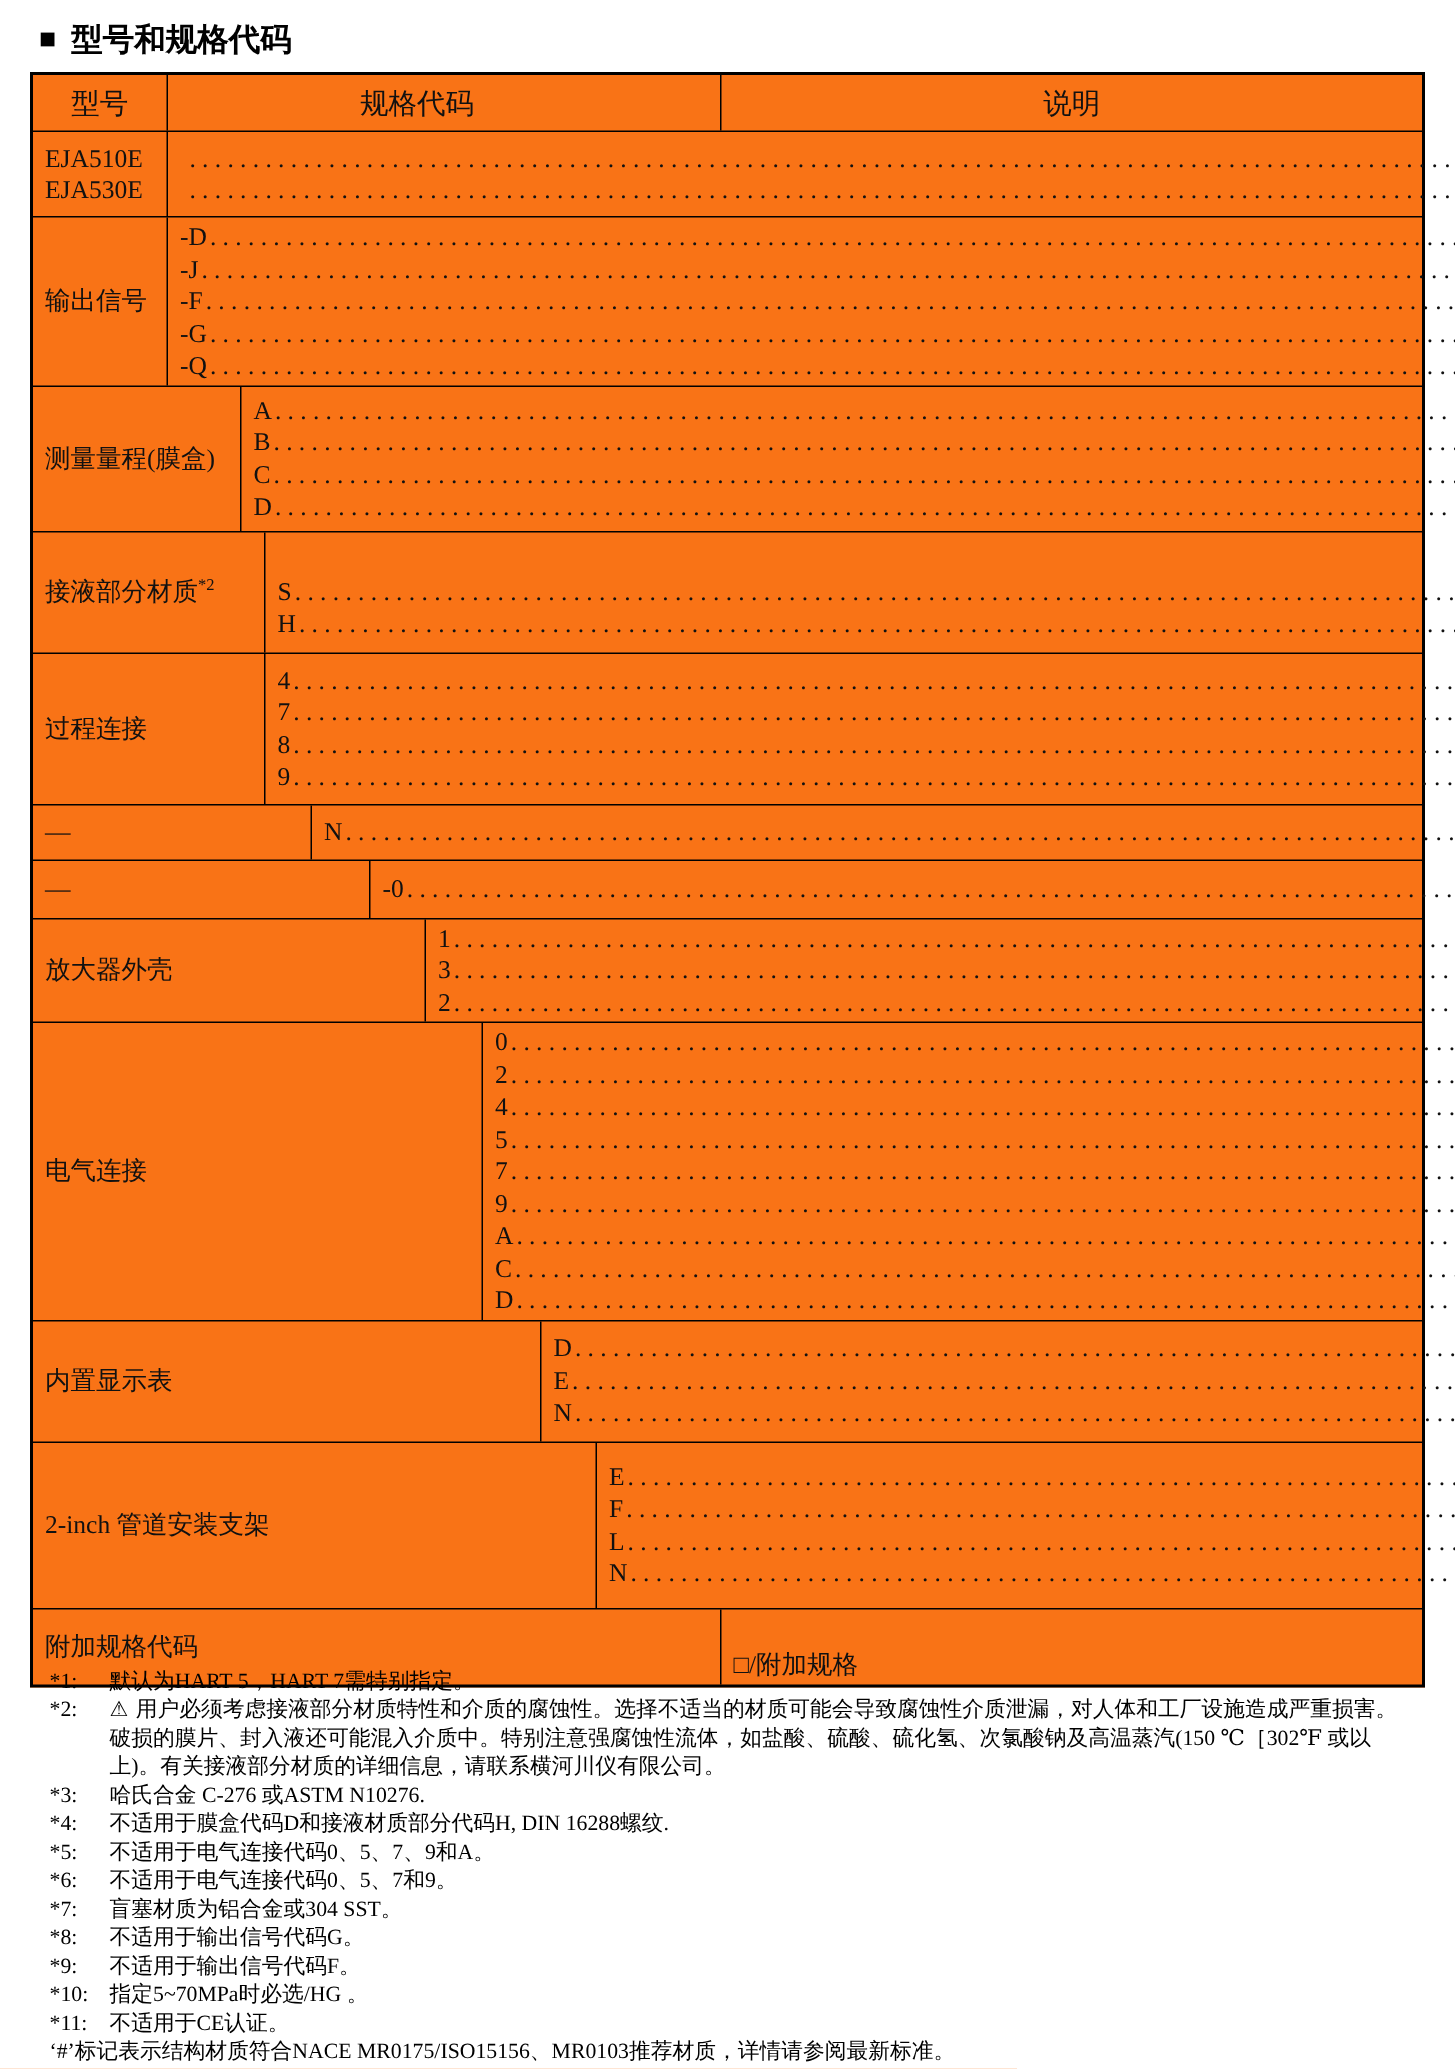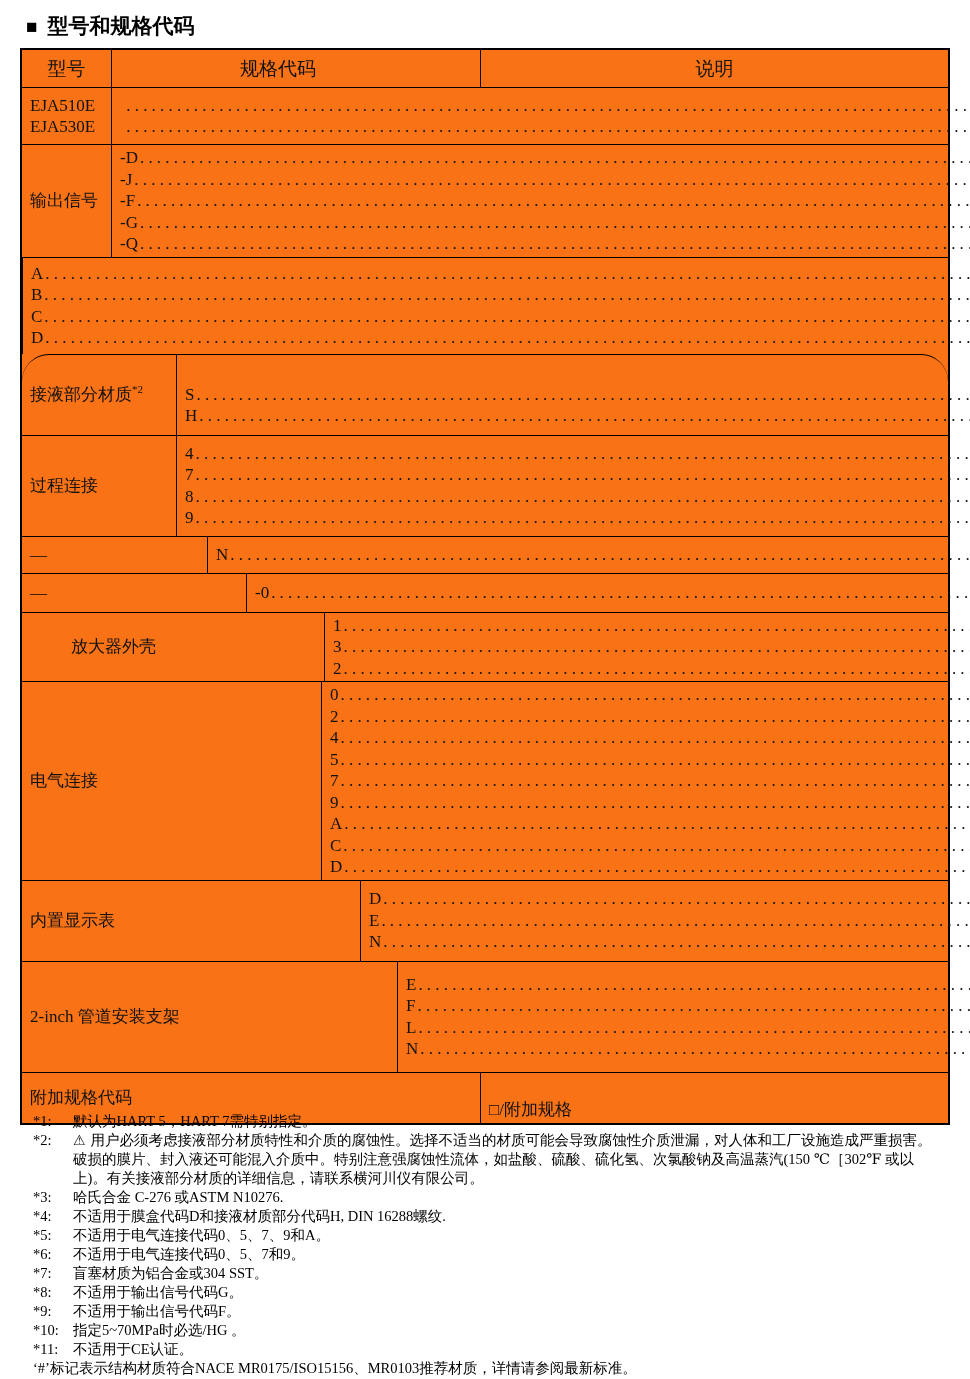--- a/index.html
+++ b/index.html
@@ -84,40 +84,43 @@
               <span class="code">-G</span>
               <span class="leader">..................................................................................................................................</span>
             </div>
             <div class="code-line">
               <span class="code">-Q</span>
               <span class="leader">..................................................................................................................................</span>
             </div>
           </div>
         </div>
         <div class="t-row" style="min-height: 96px;">
+          <div class="cell label-cell" style="flex: 0 0 auto; width: 138px;">
+            <span class="label-text">测量量程(膜盒)</span>
+          </div>
           <div class="cell codes-cell">
             <div class="code-line">
               <span class="code">A</span>
               <span class="leader">..................................................................................................................................</span>
             </div>
             <div class="code-line">
               <span class="code">B</span>
               <span class="leader">..................................................................................................................................</span>
             </div>
             <div class="code-line">
               <span class="code">C</span>
               <span class="leader">..................................................................................................................................</span>
             </div>
             <div class="code-line">
               <span class="code">D</span>
               <span class="leader">..................................................................................................................................</span>
             </div>
           </div>
         </div>
-        <div class="t-row" style="min-height: 80px; border-radius: 27px;">
+        <div class="t-row" style="min-height: 80px;">
           <div class="cell label-cell" style="flex: 0 0 auto; width: 154px;">
             <span class="label-text">接液部分材质<sup>*2</sup></span>
           </div>
           <div class="cell codes-cell">
             <div class="code-line">
               <span class="code">&nbsp;</span>
             </div>
             <div class="code-line">
               <span class="code">S</span>
               <span class="leader">..................................................................................................................................</span>
@@ -167,21 +170,21 @@
             <span class="label-text">—</span>
           </div>
           <div class="cell codes-cell">
             <div class="code-line">
               <span class="code">-0</span>
               <span class="leader">..................................................................................................................................</span>
             </div>
           </div>
         </div>
         <div class="t-row" style="min-height: 64px;">
-          <div class="cell label-cell" style="flex: 0 0 auto; width: 261px; margin-left: 41px;">
+          <div class="cell label-cell" style="flex: 0 0 auto; width: 261px;">
             <span class="label-text">放大器外壳</span>
           </div>
           <div class="cell codes-cell">
             <div class="code-line">
               <span class="code">1</span>
               <span class="leader">..................................................................................................................................</span>
             </div>
             <div class="code-line">
               <span class="code">3</span>
               <span class="leader">..................................................................................................................................</span>

